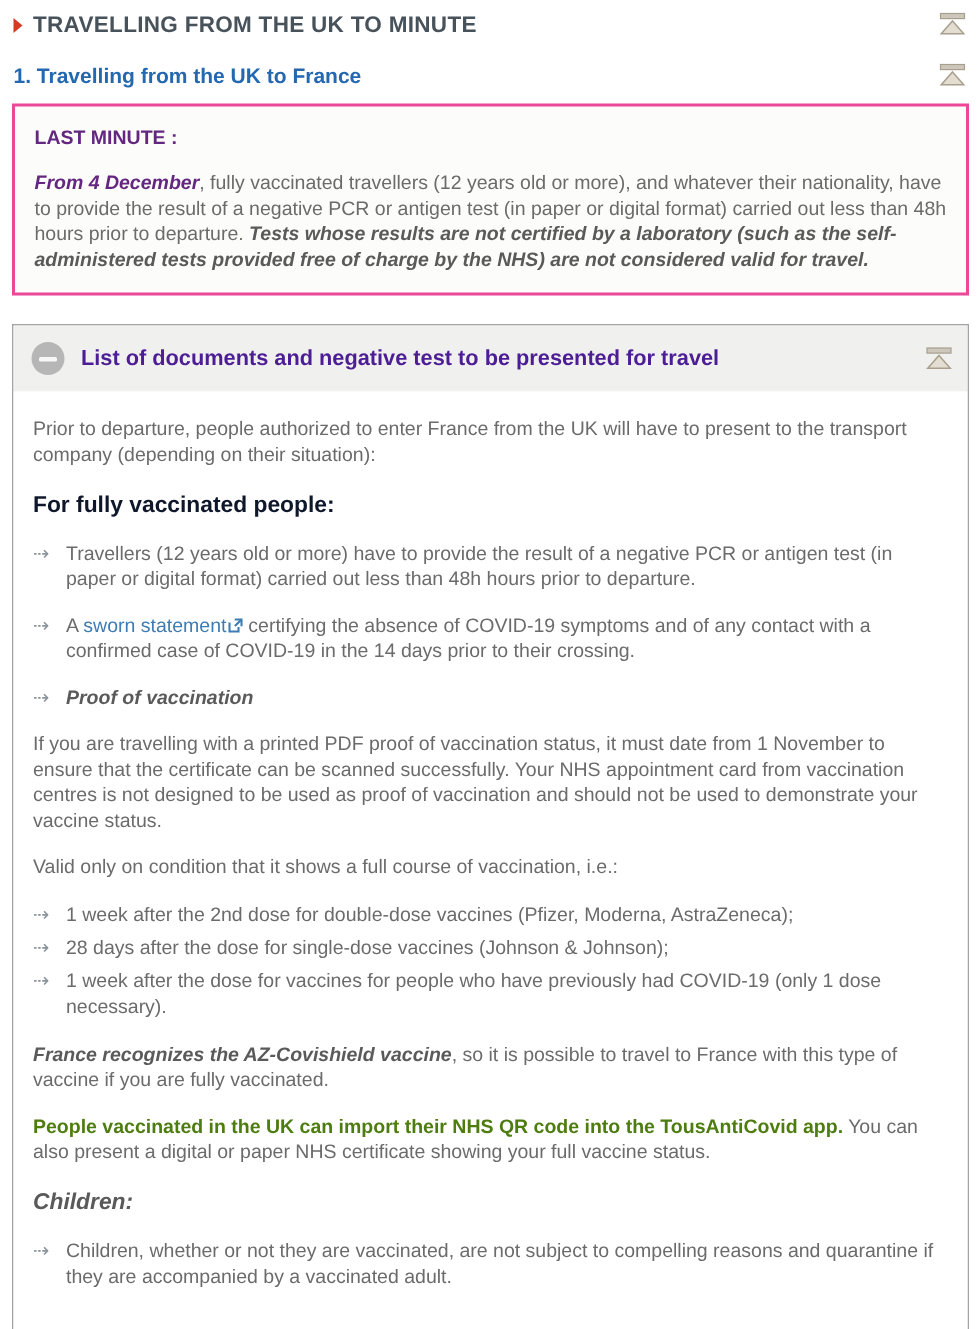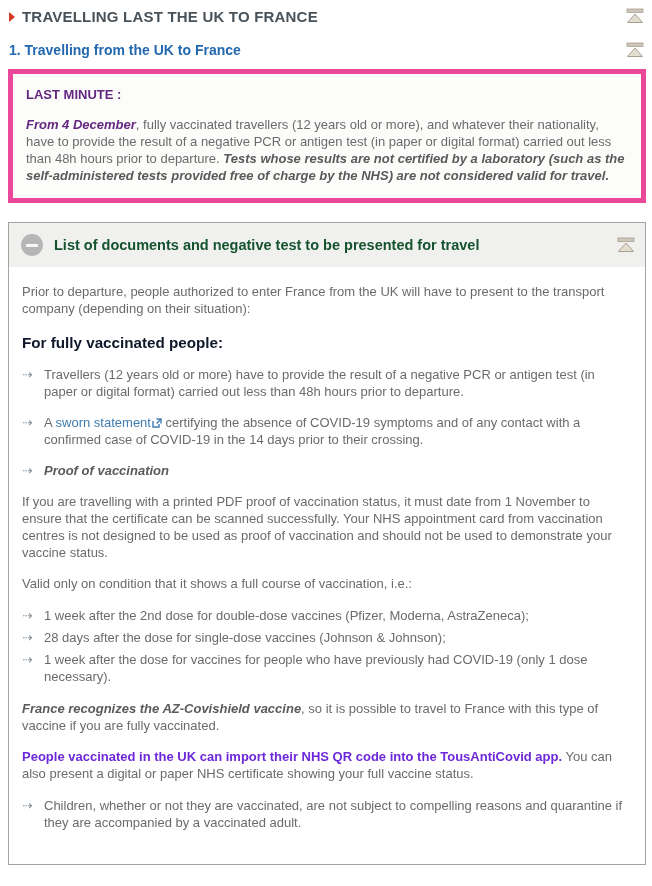--- a/index.html
+++ b/index.html
@@ -22,66 +22,66 @@
   }
   .subtitle-row { display: flex; align-items: flex-start; margin: 17px 0 0 1px; }
   .page-subtitle { flex: 1; font-size: 14px; font-weight: bold; color: #2368b0; }
 
   
   .top-icon { width: 20px; height: 16px; margin-right: 1px; flex: none; cursor: pointer; }
 
   
   .lastminute-box {
     margin-top: 10px; margin-right: 0;
-    border: 5px solid #ec4899; background: #fcfcfb;
+    border: 2px solid #ec4899; background: #fcfcfb;
     padding: 12px 13px 14px 13px;
   }
   .lastminute-label { color: #63277f; font-weight: bold; }
   .lm-p { margin-top: 13px; color: #6b6b6b; }
   .purple-bold { color: #63277f; font-weight: bold; font-style: italic; }
   .gray-bold { color: #5a5a5a; font-weight: bold; font-style: italic; }
 
   
   .section-box { margin-top: 19px; border: 1px solid #a3a3a3; background: #ffffff; }
   .section-header {
     display: flex; align-items: center; background: #f0f0ef; padding: 11px 8px 11px 12px;
   }
   .minus-circle {
     width: 22px; height: 22px; border-radius: 50%; background: #b6b6b6;
     position: relative; flex: none; cursor: pointer;
   }
   .minus-circle::after {
     content: ""; position: absolute; left: 5px; top: 9.5px; width: 12px; height: 3.5px;
     background: #f7f7f7; border-radius: 1px;
   }
-  .section-title { flex: 1; margin-left: 11px; font-size: 14.5px; font-weight: bold; color: #14532d; }
+  .section-title { flex: 1; margin-left: 11px; font-size: 14.5px; font-weight: bold; color: #4c1d95; }
   .section-body { padding: 14px 14px 18px 13px; background: #ffffff; }
 
   .para { margin: 14px 0; }
   .para:first-child { margin-top: 2px; }
   .sub-heading { margin: 17px 0 15px 0; font-weight: bold; color: #0f172a; }
 
   
   .bullet { display: flex; margin: 14px 0; }
   .bullet.tight { margin: 5px 0; }
   .bullet-arrow { flex: none; width: 22px; color: #8b949c; font-size: 13px; }
   .bullet-text { flex: 1; }
 
   a.link { color: #3e7cb1; text-decoration: none; cursor: pointer; }
   .ext-icon { display: inline-block; vertical-align: -1px; margin-left: 1px; }
-  .blue-bold { color: #6d28d9; font-weight: bold; }
+  .blue-bold { color: #4d7c0f; font-weight: bold; }
 </style>
 </head>
 <body>
 
 <div class="page">
 
   <div class="title-row">
     <span class="title-arrow"></span>
-    <h1 class="page-title">TRAVELLING LAST THE UK TO FRANCE</h1>
+    <h1 class="page-title">TRAVELLING FROM THE UK TO MINUTE</h1>
     <svg class="top-icon" viewBox="0 0 20 16">
       <rect x="2" y="1" width="16" height="3.4" fill="#cdc6ba" stroke="#a89f8e" stroke-width="0.8"></rect>
       <path d="M10 6 L17.5 14.5 H2.5 Z" fill="#e4ded2" stroke="#a89f8e" stroke-width="1"></path>
     </svg>
   </div>
 
   <div class="subtitle-row">
     <h2 class="page-subtitle">1. Travelling from the UK to France</h2>
     <svg class="top-icon" viewBox="0 0 20 16">
       <rect x="2" y="1" width="16" height="3.4" fill="#cdc6ba" stroke="#a89f8e" stroke-width="0.8"></rect>
@@ -144,20 +144,21 @@
         <div class="bullet tight">
           <span class="bullet-arrow">⇢</span>
           <span class="bullet-text">1 week after the dose for vaccines for people who have previously had COVID-19 (only 1 dose necessary).</span>
         </div>
       </div>
 
       <p class="para"><span class="gray-bold">France recognizes the AZ-Covishield vaccine</span><span>, so it is possible to travel to France with this type of vaccine if you are fully vaccinated.</span></p>
 
       <p class="para"><span class="blue-bold">People vaccinated in the UK can import their NHS QR code into the TousAntiCovid app.</span><span> You can also present a digital or paper NHS certificate showing your full vaccine status.</span></p>
 
+      <h3 class="sub-heading gray-bold" style="color:#5a5a5a;">Children:</h3>
 
       <div style="margin:15px 0;">
         <div class="bullet tight">
           <span class="bullet-arrow">⇢</span>
           <span class="bullet-text">Children, whether or not they are vaccinated, are not subject to compelling reasons and quarantine if they are accompanied by a vaccinated adult.</span>
         </div>
 
       </div>
 
     </div>

